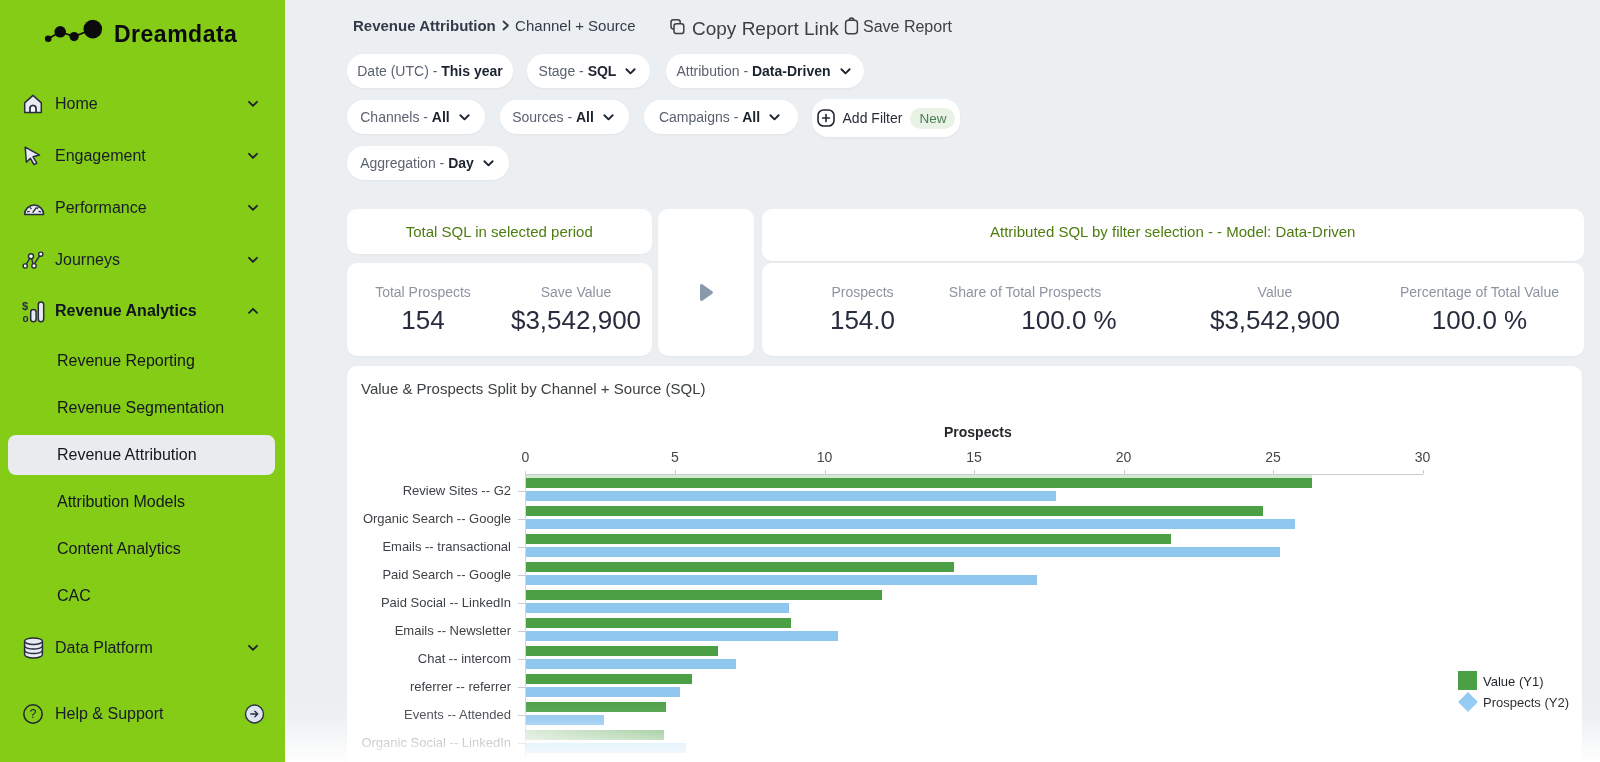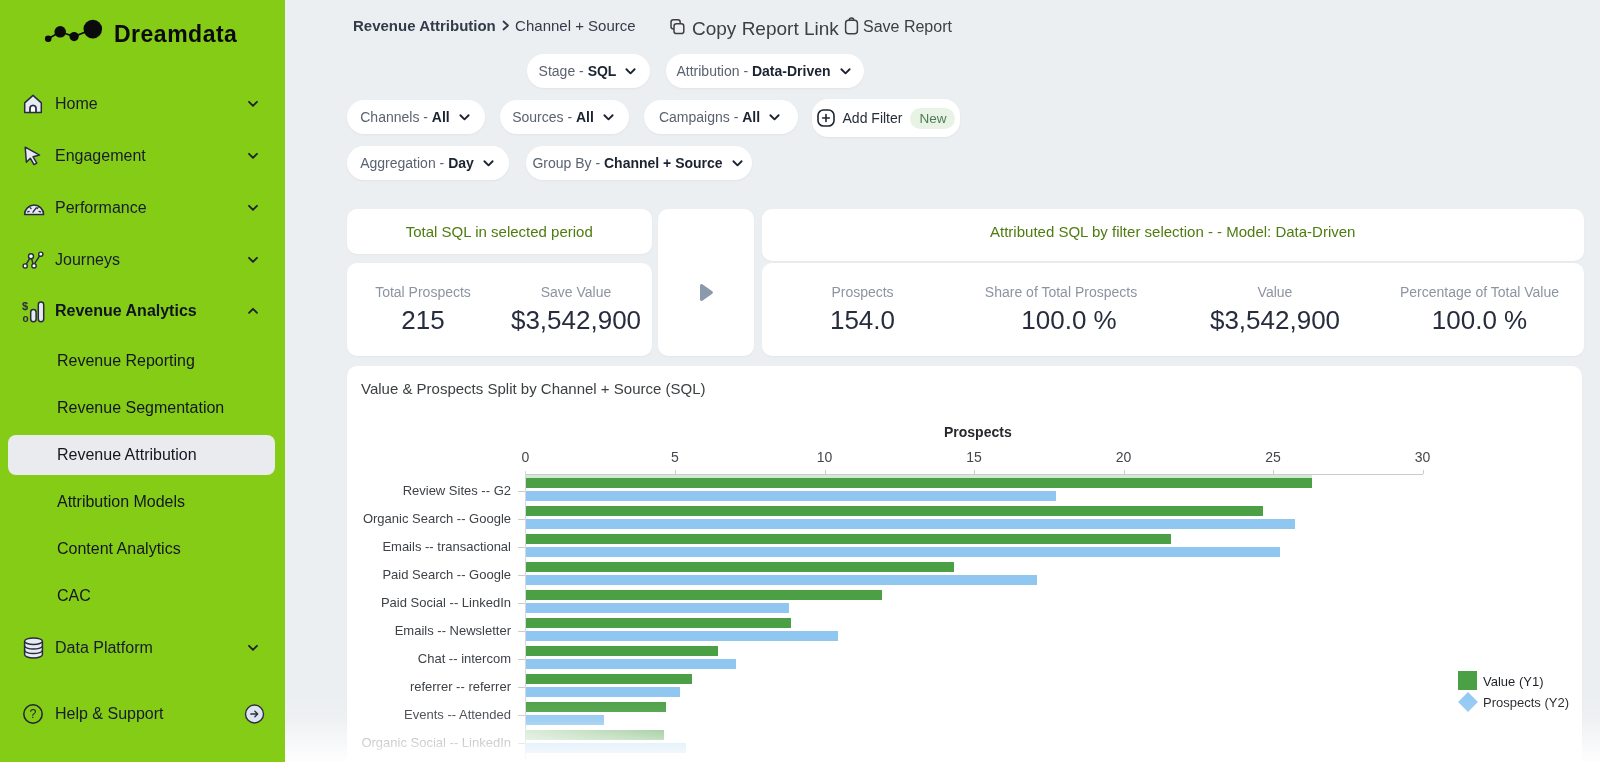--- a/index.html
+++ b/index.html
@@ -145,20 +145,21 @@
       <rect x="3" y="1.8" width="9.2" height="9.2" rx="2.4" fill="none" stroke="#3c4043" stroke-width="1.5"></rect>
       <rect x="6" y="5.8" width="9.8" height="9.8" rx="2.4" fill="#edeff2" stroke="#3c4043" stroke-width="1.5"></rect>
     </svg>
 <div class="abs" style="left:692px;top:18px;font-size:19px;color:#3c4043">Copy Report Link</div>
 <svg class="abs" style="left:843px;top:17px" width="17" height="19" viewBox="0 0 17 19">
       <path d="M6.2 3.2 a2.3 2.3 0 0 1 4.6 0" fill="none" stroke="#3c4043" stroke-width="1.5"></path>
       <rect x="2.6" y="3.2" width="11.8" height="13.6" rx="3" fill="none" stroke="#3c4043" stroke-width="1.5"></rect>
     </svg>
 <div class="abs" style="left:863px;top:18px;font-size:16px;color:#3c4043">Save Report</div>
 
+<div class="pill" style="left:347px;top:54px;width:166px">Date (UTC)&nbsp;-&nbsp;<b>This year</b></div>
 <div class="pill" style="left:527px;top:54px;width:123px">Stage&nbsp;-&nbsp;<b>SQL</b><svg width="15" height="15" viewBox="0 0 16 16">
         <path d="M3.6 5.6 L8 10 L12.4 5.6" fill="none" stroke="#1c2330" stroke-width="2" stroke-linecap="round" stroke-linejoin="round"></path>
       </svg></div>
 <div class="pill" style="left:665.5px;top:54px;width:198px">Attribution&nbsp;-&nbsp;<b>Data-Driven</b><svg width="15" height="15" viewBox="0 0 16 16">
         <path d="M3.6 5.6 L8 10 L12.4 5.6" fill="none" stroke="#1c2330" stroke-width="2" stroke-linecap="round" stroke-linejoin="round"></path>
       </svg></div>
 
 <div class="pill" style="left:347px;top:100px;width:138px">Channels&nbsp;-&nbsp;<b>All</b><svg width="15" height="15" viewBox="0 0 16 16">
         <path d="M3.6 5.6 L8 10 L12.4 5.6" fill="none" stroke="#1c2330" stroke-width="2" stroke-linecap="round" stroke-linejoin="round"></path>
       </svg></div>
@@ -173,45 +174,42 @@
         <rect x="1" y="1" width="16" height="16" rx="5.5" fill="none" stroke="#1f2430" stroke-width="1.6"></rect>
         <path d="M9 5.6 V12.4 M5.6 9 H12.4" stroke="#1f2430" stroke-width="1.6" stroke-linecap="round"></path>
       </svg>
   Add Filter
   <span style="margin-left:8px;background:#e8f3e6;color:#4e7d55;border-radius:11px;padding:3px 9px;font-size:13.5px">New</span>
 </div>
 
 <div class="pill" style="left:347px;top:146px;width:162px">Aggregation&nbsp;-&nbsp;<b>Day</b><svg width="15" height="15" viewBox="0 0 16 16">
         <path d="M3.6 5.6 L8 10 L12.4 5.6" fill="none" stroke="#1c2330" stroke-width="2" stroke-linecap="round" stroke-linejoin="round"></path>
       </svg></div>
-<div class="pill" style="left:525.5px;top:146px;width:226px">Group By&nbsp;-&nbsp;<b>Channel + Source</b><svg width="15" height="15" viewBox="0 0 16 16">
-        <path d="M3.6 5.6 L8 10 L12.4 5.6" fill="none" stroke="#1c2330" stroke-width="2" stroke-linecap="round" stroke-linejoin="round"></path>
-      </svg></div>
 
 <div class="card" style="left:347px;top:209px;width:304.5px;height:45px">
       <div class="ctitle" style="top:14px">Total SQL in selected period</div>
     </div>
 <div class="card" style="left:347px;top:263px;width:304.5px;height:93px"></div>
 <div class="slab" style="left:347px;top:284px;width:152px">Total Prospects</div>
-<div class="sval" style="left:347px;top:305px;width:152px">215</div>
+<div class="sval" style="left:347px;top:305px;width:152px">154</div>
 <div class="slab" style="left:500px;top:284px;width:152px">Save Value</div>
 <div class="sval" style="left:500px;top:305px;width:152px">$3,542,900</div>
 
 <div class="card" style="left:657.5px;top:209px;width:96.5px;height:147px"></div>
 <svg class="abs" style="left:699px;top:283px" width="15" height="19" viewBox="0 0 15 19">
       <path d="M2.5 2.6 L12.4 9.5 L2.5 16.4 Z" fill="#8b99ad" stroke="#8b99ad" stroke-width="3" stroke-linejoin="round"></path>
     </svg>
 
 <div class="card" style="left:761.5px;top:209px;width:822.5px;height:52px">
       <div class="ctitle" style="top:14px">Attributed SQL by filter selection - - Model: Data-Driven</div>
     </div>
 <div class="card" style="left:761.5px;top:263px;width:822.5px;height:93px"></div>
 <div class="slab" style="left:737.5px;top:284px;width:250px">Prospects</div>
 <div class="sval" style="left:737.5px;top:305px;width:250px">154.0</div>
-<div class="slab" style="left:936px;top:284px;width:250px">Share of Total Prospects</div>
+<div class="slab" style="left:900px;top:284px;width:250px">Share of Total Prospects</div>
 <div class="sval" style="left:944px;top:305px;width:250px">100.0 %</div>
 <div class="slab" style="left:1150px;top:284px;width:250px">Value</div>
 <div class="sval" style="left:1150px;top:305px;width:250px">$3,542,900</div>
 <div class="slab" style="left:1354.5px;top:284px;width:250px">Percentage of Total Value</div>
 <div class="sval" style="left:1354.5px;top:305px;width:250px">100.0 %</div>
 
 <div class="card" style="left:347px;top:366px;width:1235px;height:400px;border-radius:10px 10px 0 0"></div>
 <div class="abs" style="left:361px;top:380px;font-size:15px;color:#3c4043">Value &amp; Prospects Split by Channel + Source (SQL)</div>
 <div class="abs" style="left:944px;top:424px;width:60px;text-align:center;font-size:14px;font-weight:bold;color:#26282c">Prospects</div>
 <div class="anum" style="left:495.5px">0</div>

